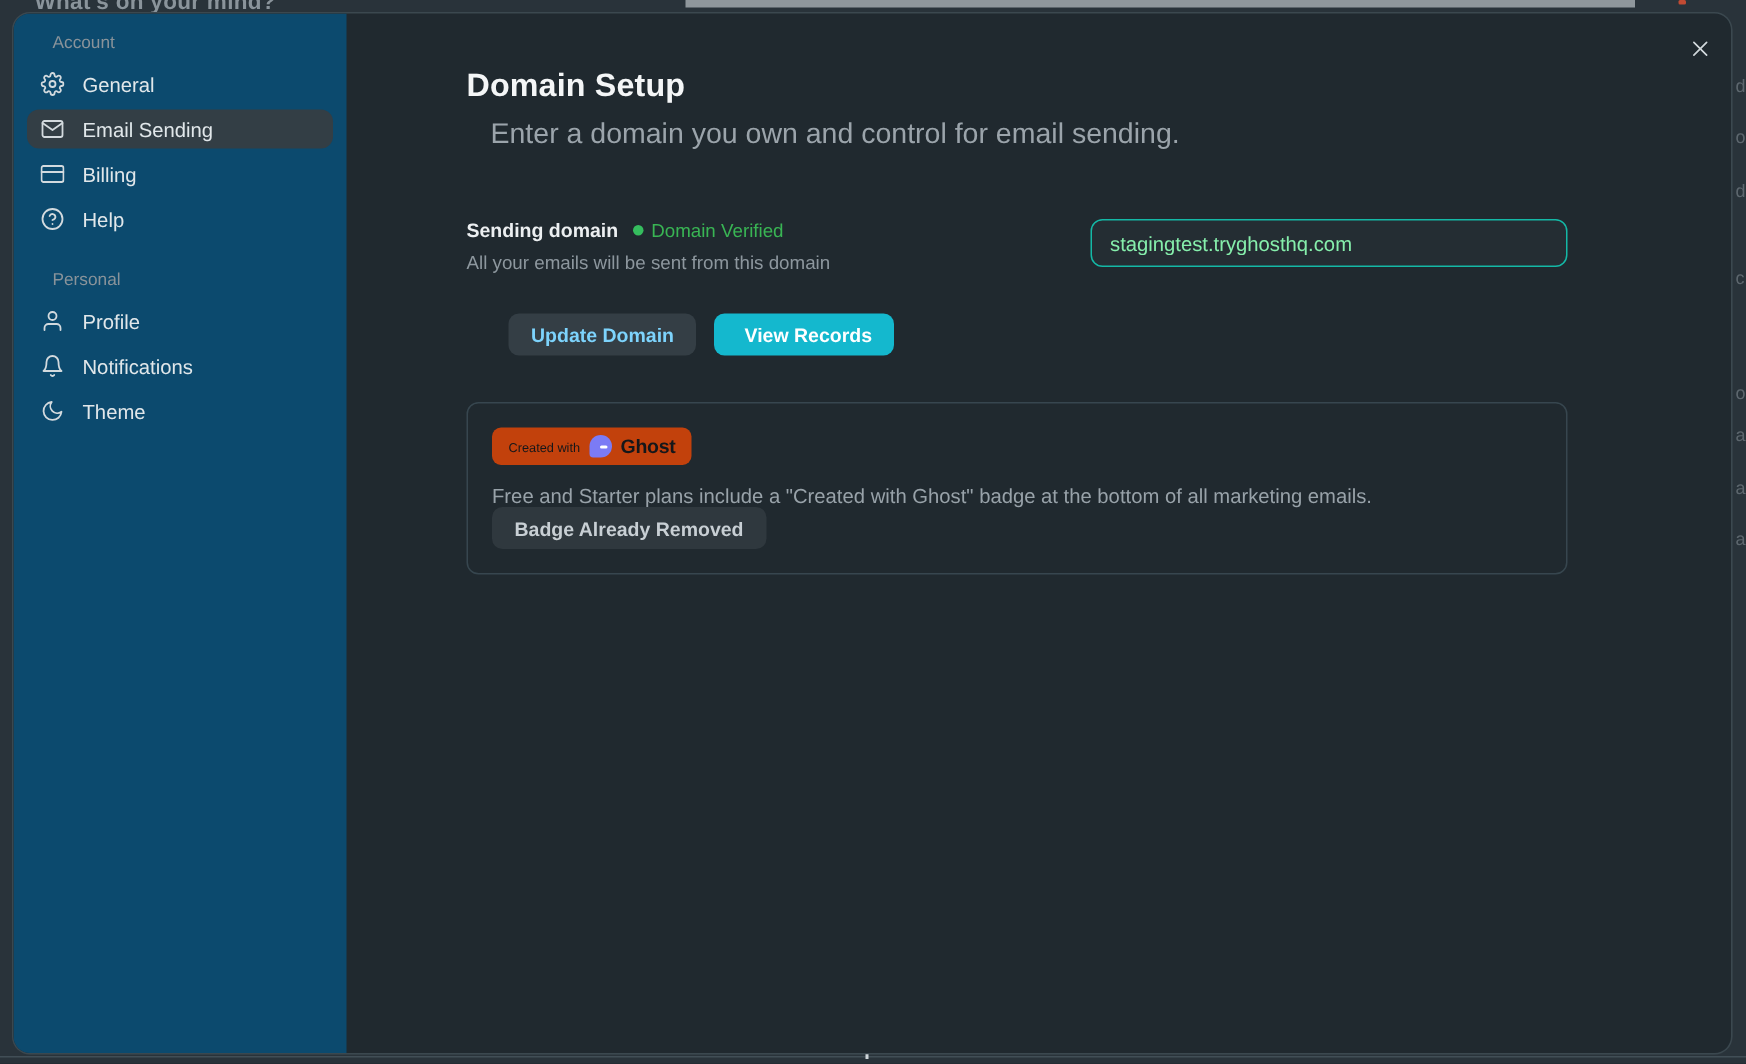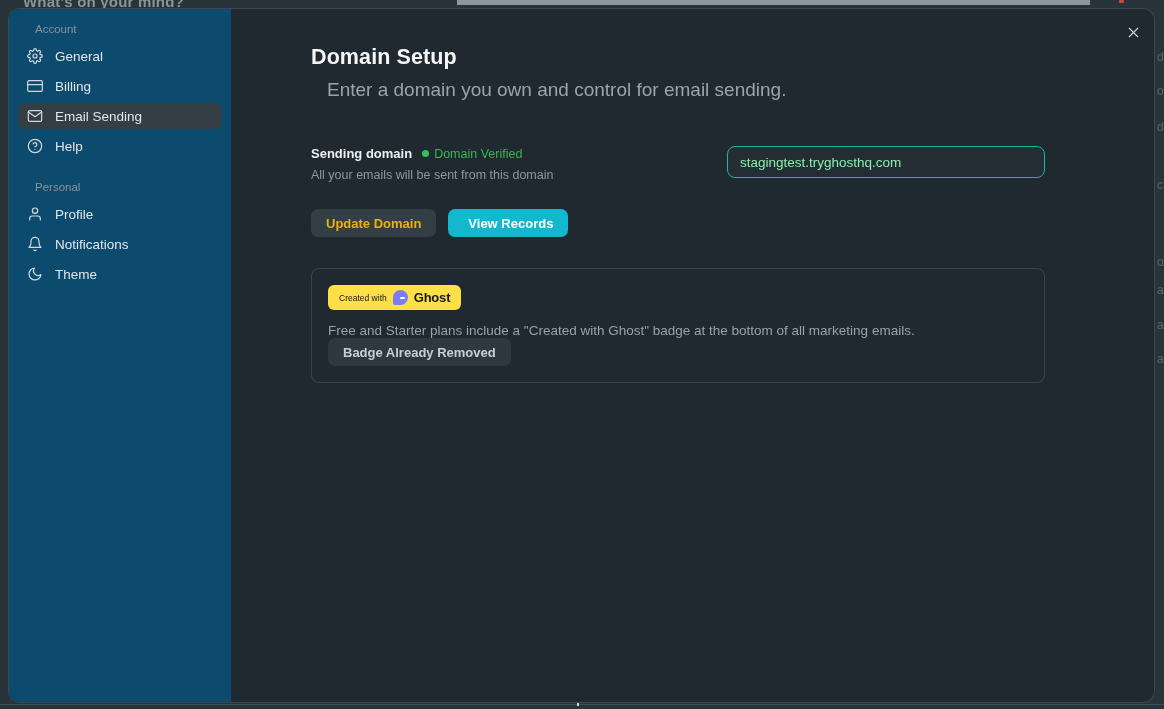--- a/index.html
+++ b/index.html
@@ -114,33 +114,33 @@
 
   .btn-row { margin-top: 27px; display: flex; gap: 12px; }
   .btn {
     height: 28px; padding: 0 15px;
     border: none; border-radius: 7px;
     font-size: 13px; font-weight: 600;
     font-family: "Liberation Sans", "DejaVu Sans", sans-serif;
     cursor: pointer;
     display: inline-flex; align-items: center;
   }
-  .btn-secondary { background: #343e45; color: #eab308; }
+  .btn-secondary { background: #343e45; color: #7dd3fc; margin-left: 28px; }
   .btn-accent { color: #ffffff; padding-left: 20px; }
   .btn-muted { background: #2f383e; color: #c8cfd4; }
 
   .badge-card {
     margin-top: 31px; width: 734px;
     border: 1px solid rgba(125,160,175,0.25);
     border-radius: 8px;
     padding: 16px;
   }
   .ghost-badge {
     display: inline-flex; align-items: center; gap: 6px;
-    background: #fde047; border-radius: 6px;
+    background: #c2410c; border-radius: 6px;
     padding: 5px 11px;
   }
   .ghost-badge-prefix { font-size: 8.5px; color: #15171a; font-weight: 500; }
   .ghost-orb {
     width: 15px; height: 15px; background: #7b7bf5;
     border-radius: 54% 54% 54% 18%;
     position: relative;
   }
   .ghost-orb::after {
     content: ""; position: absolute; right: 2.5px; top: 6.5px;
@@ -177,38 +177,38 @@
       <div class="side-item">
         <span class="icon">
           <svg viewBox="0 0 24 24" fill="none" stroke="currentColor" stroke-width="1.8" stroke-linecap="round" stroke-linejoin="round">
               <circle cx="12" cy="12" r="3"></circle>
               <path d="M19.4 15a1.65 1.65 0 0 0 .33 1.82l.06.06a2 2 0 0 1 0 2.83 2 2 0 0 1-2.83 0l-.06-.06a1.65 1.65 0 0 0-1.82-.33 1.65 1.65 0 0 0-1 1.51V21a2 2 0 0 1-2 2 2 2 0 0 1-2-2v-.09A1.65 1.65 0 0 0 9 19.4a1.65 1.65 0 0 0-1.82.33l-.06.06a2 2 0 0 1-2.83 0 2 2 0 0 1 0-2.83l.06-.06a1.65 1.65 0 0 0 .33-1.82 1.65 1.65 0 0 0-1.51-1H3a2 2 0 0 1-2-2 2 2 0 0 1 2-2h.09A1.65 1.65 0 0 0 4.6 9a1.65 1.65 0 0 0-.33-1.82l-.06-.06a2 2 0 0 1 0-2.83 2 2 0 0 1 2.83 0l.06.06a1.65 1.65 0 0 0 1.82.33H9a1.65 1.65 0 0 0 1-1.51V3a2 2 0 0 1 2-2 2 2 0 0 1 2 2v.09a1.65 1.65 0 0 0 1 1.51 1.65 1.65 0 0 0 1.82-.33l.06-.06a2 2 0 0 1 2.83 0 2 2 0 0 1 0 2.83l-.06.06a1.65 1.65 0 0 0-.33 1.82V9a1.65 1.65 0 0 0 1.51 1H21a2 2 0 0 1 2 2 2 2 0 0 1-2 2h-.09a1.65 1.65 0 0 0-1.51 1z"></path>
             </svg>
         </span>
         <span>General</span>
       </div>
 
+      <div class="side-item active">
+        <span class="icon">
+          <svg viewBox="0 0 24 24" fill="none" stroke="currentColor" stroke-width="1.8" stroke-linecap="round" stroke-linejoin="round">
+              <path d="M4 4h16c1.1 0 2 .9 2 2v12c0 1.1-.9 2-2 2H4c-1.1 0-2-.9-2-2V6c0-1.1.9-2 2-2z"></path>
+              <polyline points="22,6 12,13 2,6"></polyline>
+            </svg>
+        </span>
+        <span>Email Sending</span>
+      </div>
+
       <div class="side-item">
         <span class="icon">
           <svg viewBox="0 0 24 24" fill="none" stroke="currentColor" stroke-width="1.8" stroke-linecap="round" stroke-linejoin="round">
               <rect x="1" y="4" width="22" height="16" rx="2" ry="2"></rect>
               <line x1="1" y1="10" x2="23" y2="10"></line>
             </svg>
         </span>
         <span>Billing</span>
-      </div>
-
-      <div class="side-item active">
-        <span class="icon">
-          <svg viewBox="0 0 24 24" fill="none" stroke="currentColor" stroke-width="1.8" stroke-linecap="round" stroke-linejoin="round">
-              <path d="M4 4h16c1.1 0 2 .9 2 2v12c0 1.1-.9 2-2 2H4c-1.1 0-2-.9-2-2V6c0-1.1.9-2 2-2z"></path>
-              <polyline points="22,6 12,13 2,6"></polyline>
-            </svg>
-        </span>
-        <span>Email Sending</span>
       </div>
 
       <div class="side-item">
         <span class="icon">
           <svg viewBox="0 0 24 24" fill="none" stroke="currentColor" stroke-width="1.8" stroke-linecap="round" stroke-linejoin="round">
               <circle cx="12" cy="12" r="10"></circle>
               <path d="M9.09 9a3 3 0 0 1 5.83 1c0 2-3 3-3 3"></path>
               <line x1="12" y1="17" x2="12.01" y2="17"></line>
             </svg>
         </span>

